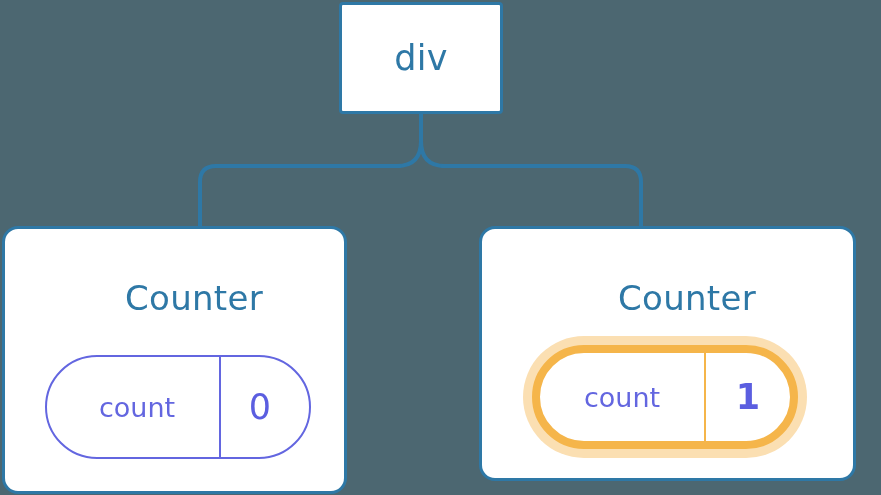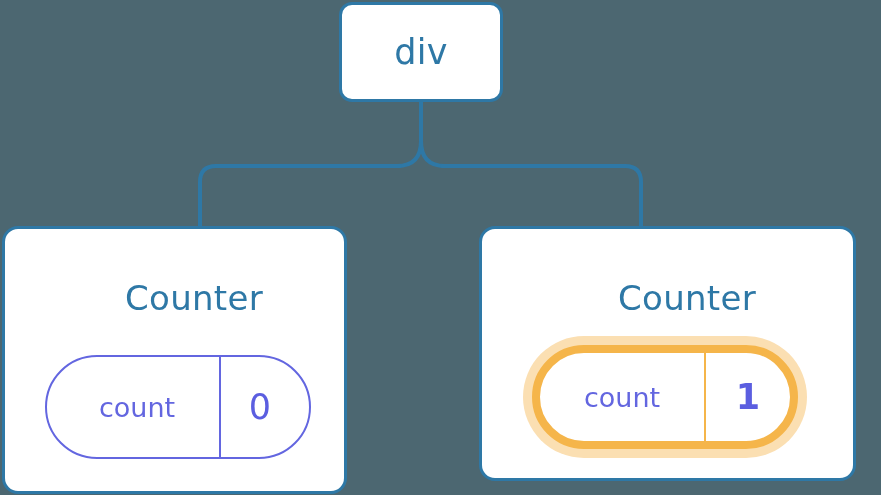--- a/index.html
+++ b/index.html
@@ -36,22 +36,22 @@
     position: absolute;
     background: #ffffff;
     border: 3px solid #2e78a6;
     border-radius: 14px;
     box-sizing: border-box;
   }
   #div-node {
     left: 339px;
     top: 2px;
     width: 164px;
-    height: 100px;
-    border-radius: 13px;
+    height: 112px;
+    border-radius: 4px;
     display: flex;
     align-items: center;
     justify-content: center;
   }
   .node-title-div {
     color: #2e78a6;
     font-size: 35px;
     font-weight: 400;
     letter-spacing: 0.2px;
     line-height: 1;

